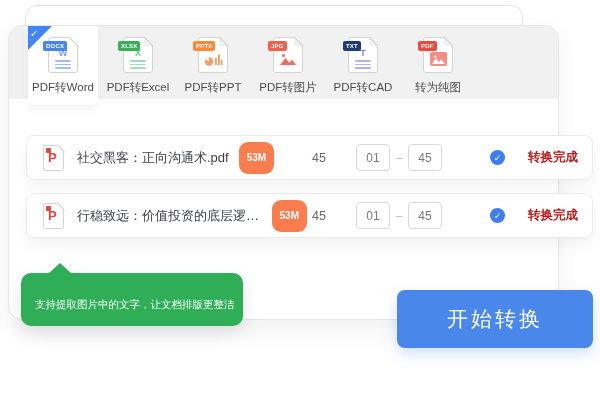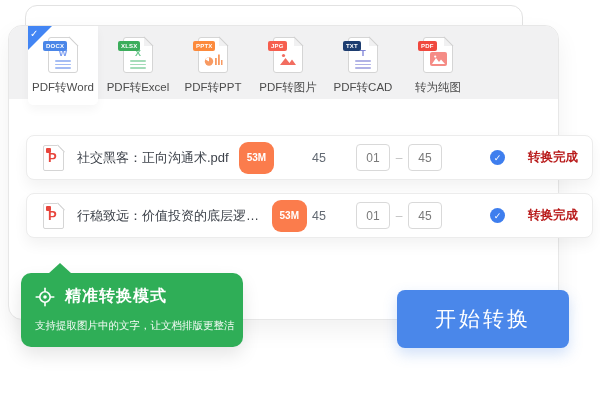--- a/index.html
+++ b/index.html
@@ -79,21 +79,21 @@
            z-index:3;color:#fff;padding:13px 12px 13px 14px;box-sizing:border-box;
            box-shadow:0 8px 18px rgba(0,0,0,.10);}
   .tooltip .arrow{position:absolute;top:-10px;left:27px;width:0;height:0;
            border-left:12px solid transparent;border-right:12px solid transparent;
            border-bottom:11px solid #2fae57;}
   .tip-head{display:flex;align-items:center;}
   .tip-title{margin-left:10px;font-size:16px;font-weight:bold;letter-spacing:1px;}
   .tip-body{margin-top:9px;font-size:10.5px;line-height:18px;color:rgba(255,255,255,.95);
             white-space:nowrap;}
   
-  .convert-btn{position:absolute;left:397px;top:290px;width:172px;height:58px;background:#4a87ea;
+  .convert-btn{position:absolute;left:397px;top:290px;width:196px;height:58px;background:#4a87ea;
            border:none;border-radius:8px;color:#fff;font-size:21px;letter-spacing:3px;z-index:3;
            font-family:inherit;cursor:pointer;box-shadow:0 6px 14px rgba(74,134,232,.25);}
 </style>
 </head>
 <body>
 
 <div class="back-card"></div>
 
 <div class="main-card">
   <div class="tabbar">
@@ -231,29 +231,18 @@
     <input readonly="" value="45" style="">
   </div>
   <div class="status">
     <span class="chk">✓</span>
     <span class="status-label">转换完成</span>
   </div>
 </div>
 
 <div class="tooltip">
   <div class="arrow"></div>
-  <div class="tip-head">
-    <svg width="20" height="20" viewBox="0 0 20 20">
-      <circle cx="10" cy="10" r="5.2" fill="none" stroke="#fff" stroke-width="1.6"></circle>
-      <circle cx="10" cy="10" r="1.8" fill="#fff"></circle>
-      <line x1="10" y1="1.2" x2="10" y2="4.2" stroke="#fff" stroke-width="1.6" stroke-linecap="round"></line>
-      <line x1="10" y1="15.8" x2="10" y2="18.8" stroke="#fff" stroke-width="1.6" stroke-linecap="round"></line>
-      <line x1="1.2" y1="10" x2="4.2" y2="10" stroke="#fff" stroke-width="1.6" stroke-linecap="round"></line>
-      <line x1="15.8" y1="10" x2="18.8" y2="10" stroke="#fff" stroke-width="1.6" stroke-linecap="round"></line>
-    </svg>
-    <span class="tip-title">精准转换模式</span>
-  </div>
   <div class="tip-body">
     <div>支持提取图片中的文字，让文档排版更整洁</div>
   </div>
 </div>
 
 <button class="convert-btn">开始转换</button>
 
 </body></html>

